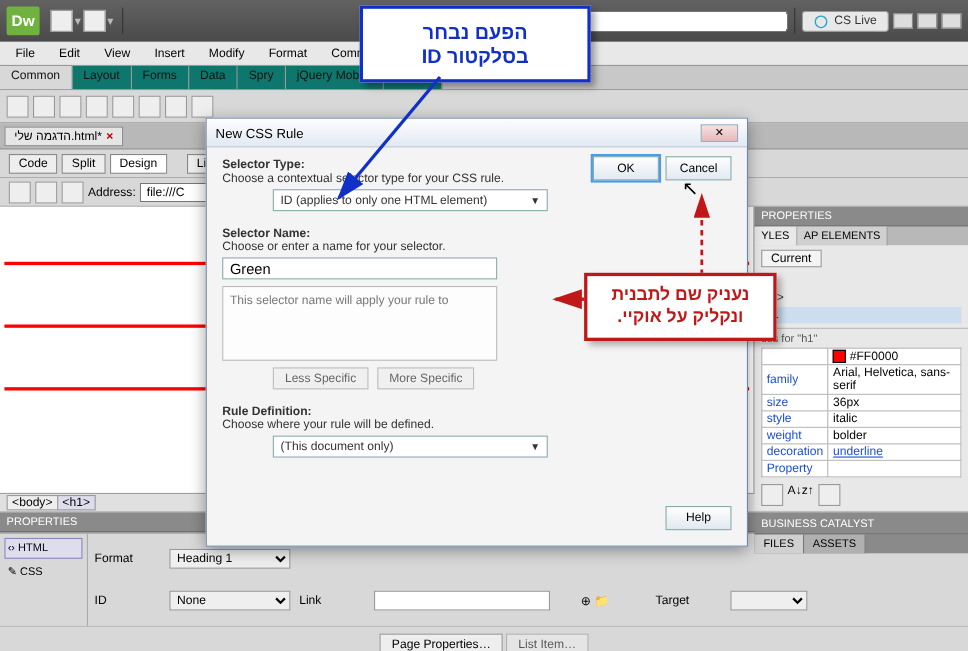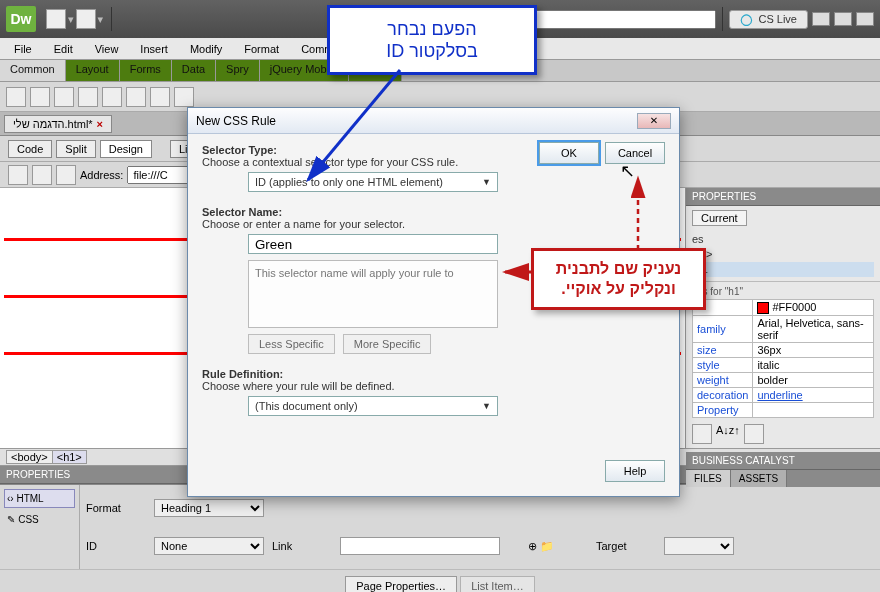--- a/index.html
+++ b/index.html
@@ -6,21 +6,21 @@
   body { width: 880px; height: 592px; background: #d8d8d8; overflow: hidden; position: relative; font-size: 11px; }
   .titlebar { height: 38px; background: linear-gradient(#626262,#4a4a4a); display: flex; align-items: center; padding: 0 6px; color: #ccc; }
   .dw-logo { width: 30px; height: 26px; background: #6fb23f; color: #fff; font-weight: bold; font-size: 14px; display:flex; align-items:center; justify-content:center; border-radius:2px; margin-right:10px;}
   .tb-sep { width:1px; height:24px; background:#333; margin:0 6px;}
   .tb-search { flex:1; }
   .cslive { background:#e8e8e8; border:1px solid #999; border-radius:3px; padding:2px 10px; display:flex; align-items:center; gap:6px; color:#333;}
   .tb-winctrl { width:18px; height:14px; border:1px solid #888; background:#ddd; margin-left:4px; display:inline-block;}
   .menubar { height:22px; background:#e8e8e8; border-bottom:1px solid #999; display:flex; align-items:center; padding:0 4px; gap:2px;}
   .menubar span { padding:2px 10px; cursor:default;}
   .doc-tabs { height:22px; background:#c8c8c8; border-bottom:1px solid #999; display:flex;}
-  .doc-tabs .tab { padding:3px 10px; border-right:1px solid #999; background:#4d7c0f; color:#111; font-size:11px;}
+  .doc-tabs .tab { padding:3px 10px; border-right:1px solid #999; background:#0f766e; color:#111; font-size:11px;}
   .doc-tabs .tab.active { background:#d8d8d8; }
   .toolbar-row { height:30px; background:#d8d8d8; border-bottom:1px solid #aaa; display:flex; align-items:center; padding:0 6px; gap:4px;}
   .icon-btn { width:20px; height:20px; border:1px solid #999; background:#eee; display:inline-block;}
   .filetab-row { height:24px; background:#b8b8b8; border-bottom:1px solid #888; display:flex; align-items:center; padding:0 4px;}
   .filetab { background:#e6e6e6; border:1px solid #888; padding:2px 8px; font-size:11px; display:flex; gap:4px;}
   .closex { color:#b00; font-weight:bold; }
   .viewrow { height:26px; background:#d8d8d8; border-bottom:1px solid #aaa; display:flex; align-items:center; padding:0 8px; gap:4px;}
   .vbtn { border:1px solid #888; background:#eee; padding:2px 8px; font-size:11px;}
   .vbtn.active { background:#fff; }
   .addrrow { height:26px; background:#d8d8d8; border-bottom:1px solid #aaa; display:flex; align-items:center; padding:0 8px; gap:4px;}
@@ -64,21 +64,21 @@
   .dlg-input { width:250px; height:20px; border:1px solid #8aa; padding:0 6px; background:#fff;}
   .desc-box { width:250px; height:68px; border:1px solid #bbb; background:#fdfdfd; padding:6px; color:#777; font-size:11px; margin-top:6px; overflow:auto;}
   .dlg-btnrow { position:absolute; right:14px; top:34px; display:flex; flex-direction:row; gap:6px;}
   .dbtn { width:60px; height:22px; border:1px solid #8aa; background:linear-gradient(#fefefe,#e2e9f0); font-size:11px;}
   .dbtn.ok { outline:2px solid #4a9be8; }
   .helpbtn { position:absolute; right:14px; bottom:14px;}
   .spec-btns { display:flex; gap:8px; margin:6px 0 0 46px;}
   .section { margin-top:14px;}
 
   
-  .callout-blue { position:absolute; left:327px; top:5px; width:210px; padding:10px 12px; background:#fff; border:3px solid #1030c8; box-shadow:4px 4px 6px rgba(0,0,0,.35); text-align:center; direction:rtl; font-size:18px; color:#1030c8; font-weight:normal; line-height:22px;}
+  .callout-blue { position:absolute; left:327px; top:5px; width:210px; padding:10px 12px; background:#fff; border:3px solid #1030c8; box-shadow:4px 4px 6px rgba(0,0,0,.35); text-align:center; direction:rtl; font-size:18px; color:#1030c8; font-weight:bold; line-height:22px;}
   .callout-red { position:absolute; left:531px; top:248px; width:175px; padding:8px 10px; background:#fff; border:3px solid #c01818; box-shadow:4px 4px 6px rgba(0,0,0,.3); text-align:center; direction:rtl; font-size:16px; color:#c01818; font-weight:bold; line-height:20px;}
   .cursor { position:absolute; left:620px; top:160px; font-size:18px; pointer-events:none;}
   svg.overlay { position:absolute; left:0; top:0; pointer-events:none;}
 </style>
 </head>
 <body>
 
 <div class="titlebar">
   <div class="dw-logo">Dw</div>
   <span class="icon-btn"></span>
@@ -155,20 +155,24 @@
 </div>
 
 <div class="main">
   <div class="canvas">
     <div class="hline">ותה התבנית</div>
     <div class="hline">ותה התבנית</div>
     <div class="hline">הזאת בירוק</div>
   </div>
   <div class="rpanel">
     <div class="panel-hdr">PROPERTIES</div>
+    <div class="panel-tabs">
+      <span class="active">YLES</span>
+      <span>AP ELEMENTS</span>
+    </div>
     <div class="panel-body">
       <button class="smallbtn">Current</button>
       <div class="tree" style="margin-top:6px">
         <div>es</div>
         <div>yle&gt;</div>
         <div style="background:#cde">-h1</div>
       </div>
     </div>
     <div class="panel-body" style="border-top:1px solid #bbb">
       <div style="font-size:10px;color:#555;margin-bottom:2px">ties for "h1"</div>
@@ -263,21 +267,21 @@
     <div style="margin-left:46px">
       <div class="dlg-combo">
         <span>ID (applies to only one HTML element)</span>
         <span class="arr">▼</span>
       </div>
     </div>
 
     <div class="section">
       <b>Selector Name:</b><br>
       <span>Choose or enter a name for your selector.</span><br>
-      <div style="margin-left:46px;margin-top:4px">
+      <div style="margin-top:4px">
         <input class="dlg-input" value="Green" style="">
         <div class="desc-box">
           <span>This selector name will apply your rule to</span><br>
         </div>
       </div>
       <div class="spec-btns">
         <button class="gbtn" style="opacity:.6">Less Specific</button>
         <button class="gbtn" style="opacity:.6">More Specific</button>
       </div>
     </div>

